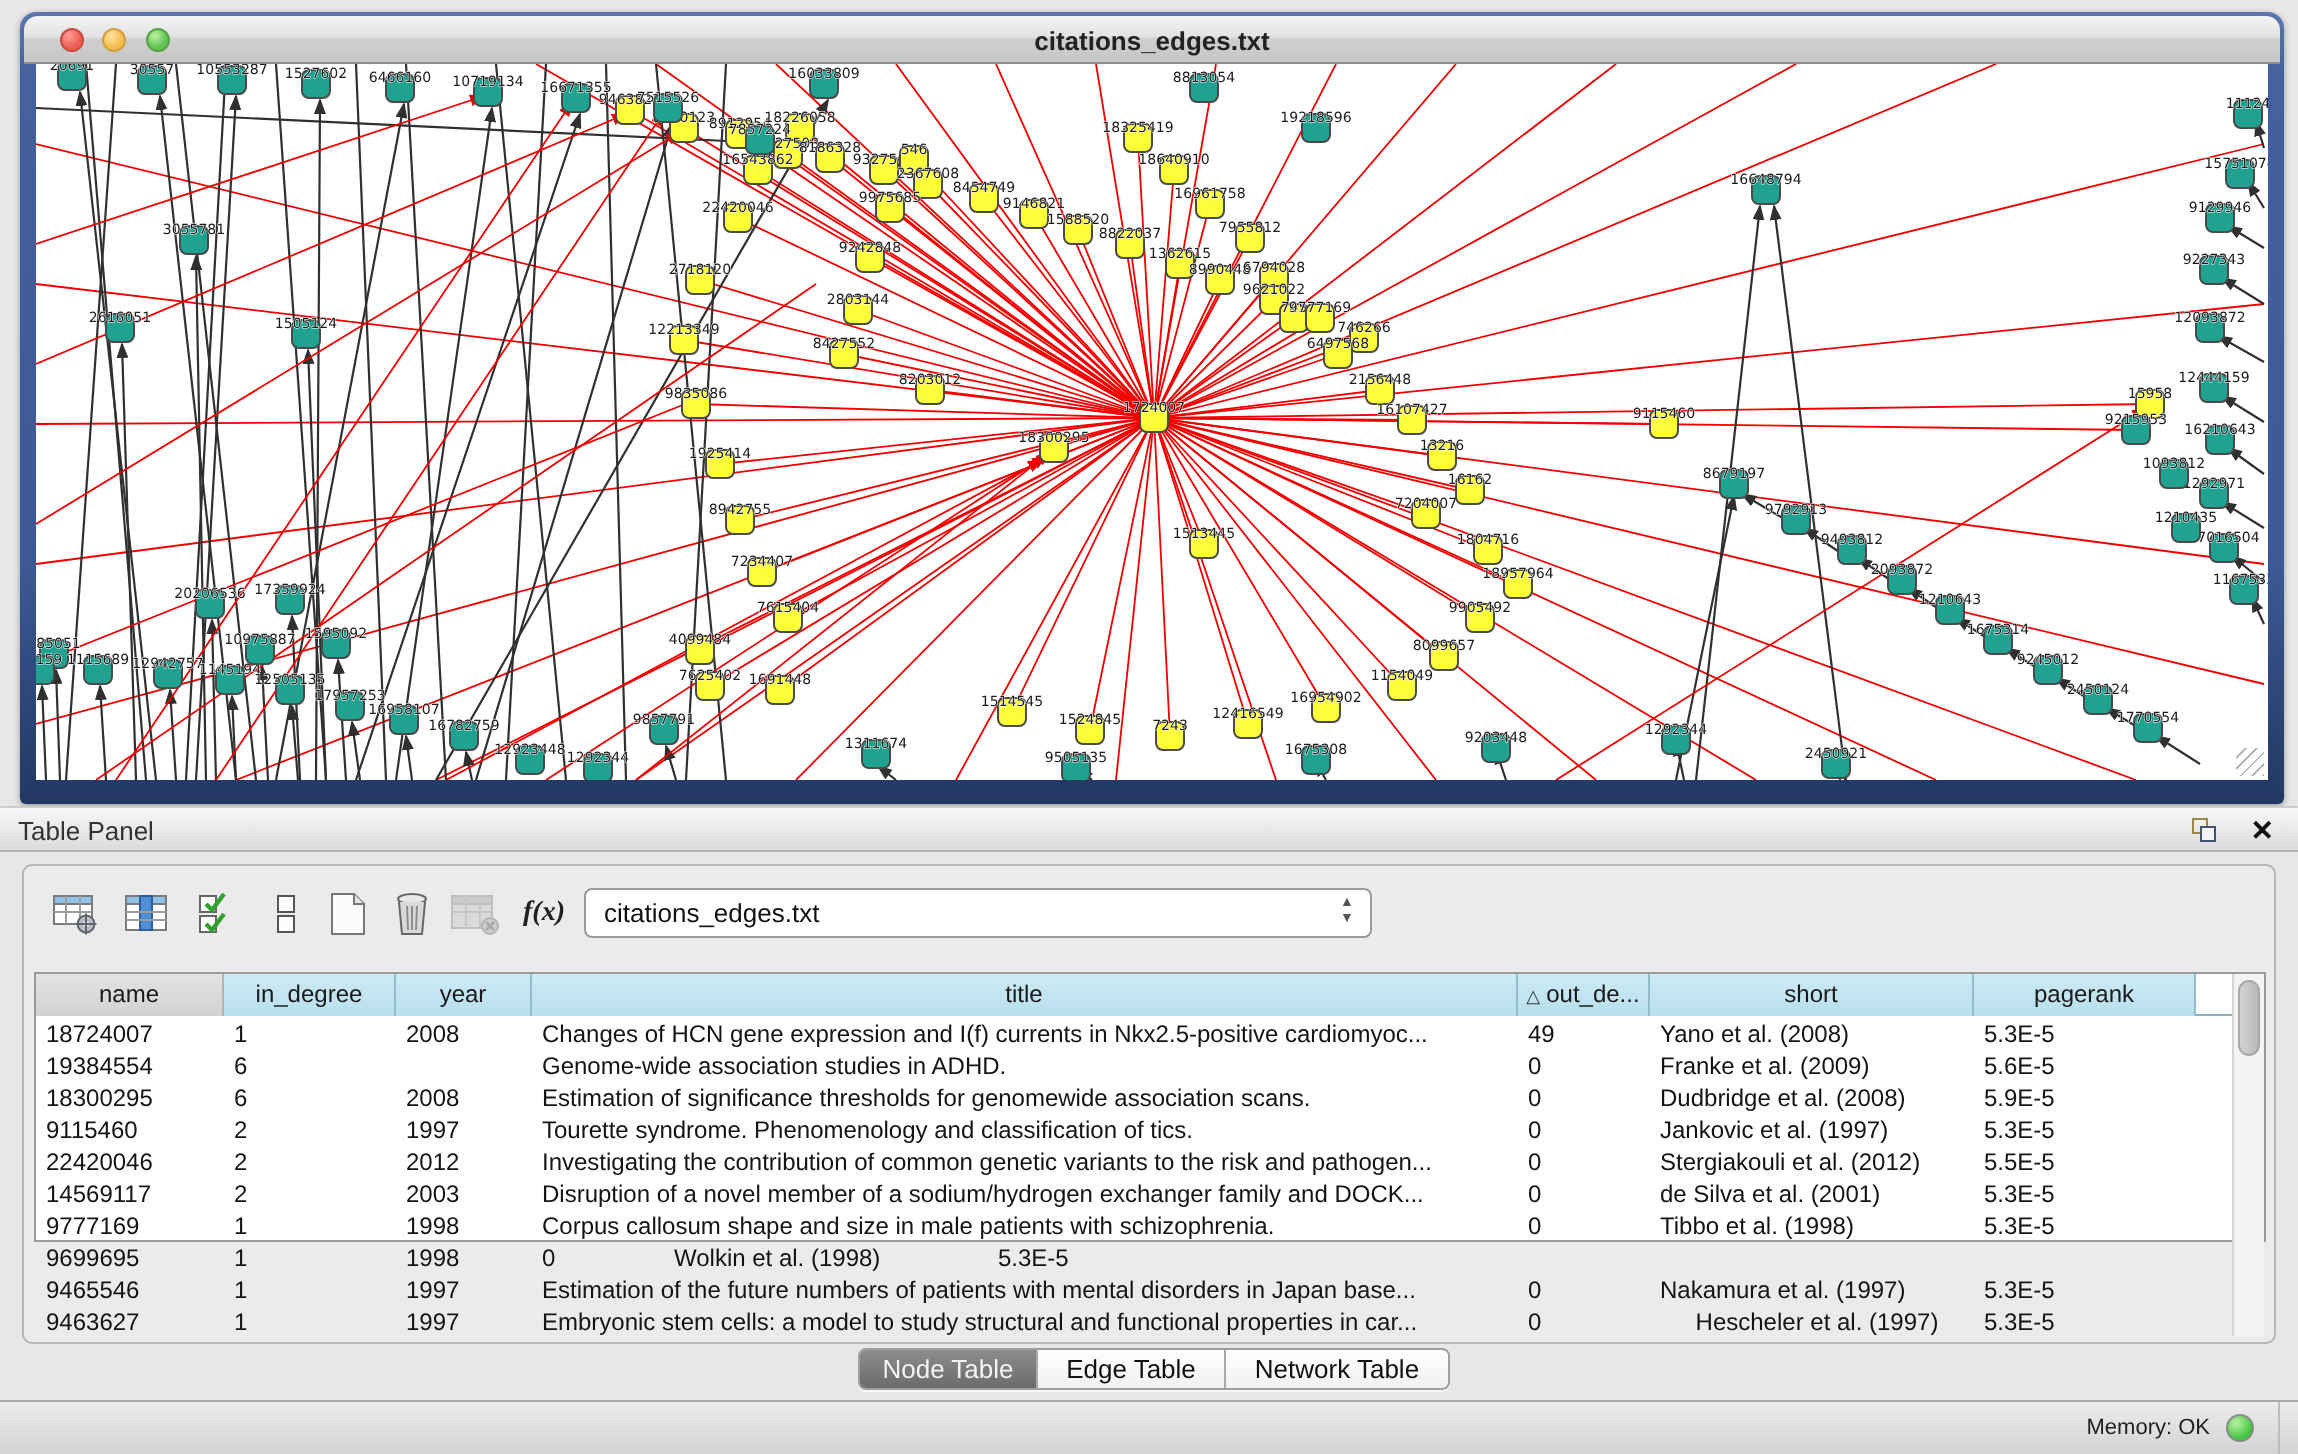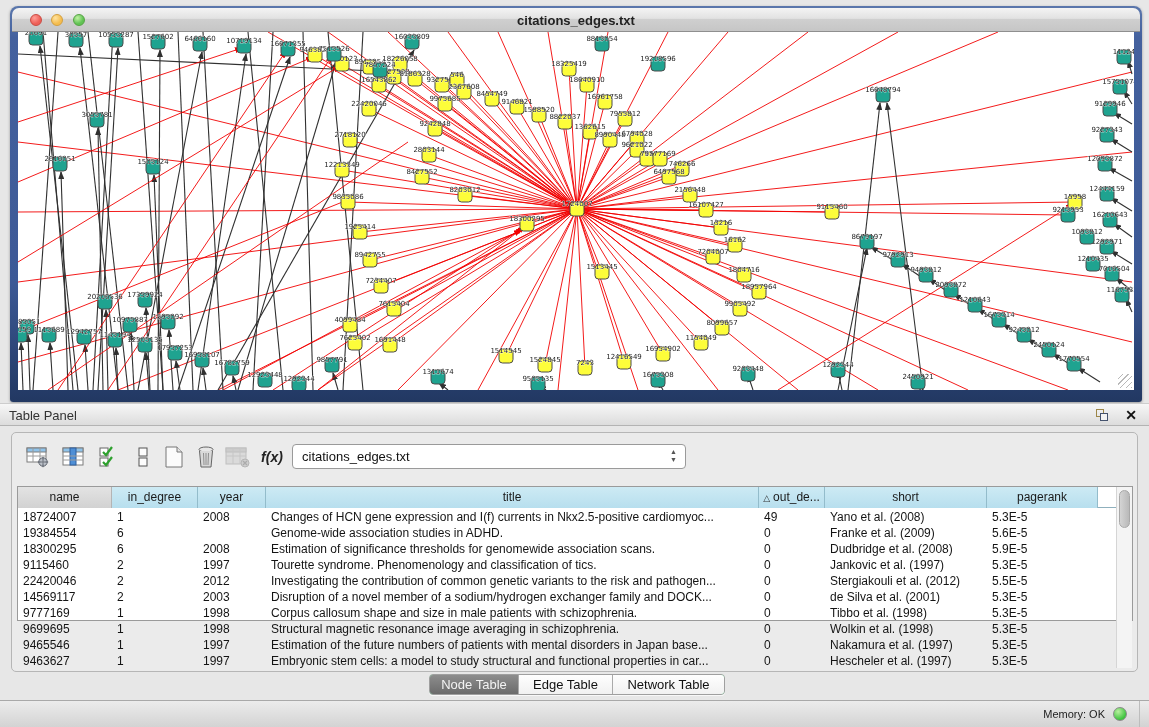--- a/index.html
+++ b/index.html
@@ -32,21 +32,21 @@
   #tp-float .sq1 { position:absolute; left:0; top:0; width:8px; height:8px; border:1.5px solid #9c8648; }
   #tp-float .sq2 { position:absolute; left:4px; top:4px; width:8px; height:8px; border:1.5px solid #45536e; background:#f4f4f4; }
   #tp-close { position:absolute; right:12px; top:3px; font-size:14px; font-weight:bold; color:#111; cursor:default; }
 
   #tp-body { position:absolute; left:11px; top:432px; width:1127px; height:240px;
     background:#ebebeb; border:1px solid #b6b6b6; border-radius:5px; }
 
   
   #toolbar { position:absolute; left:6px; top:8px; height:32px; width:1100px; }
   .tbtn { position:absolute; top:0; width:32px; height:32px; display:flex; align-items:center; justify-content:center; }
-  .fx-label { font-size:14px; font-style:italic; font-weight:bold; color:#222; font-family:Liberation Sans, sans-serif; }
+  .fx-label { font-size:14px; font-style:italic; font-weight:bold; color:#222; font-family:Liberation Serif, serif; }
   #table-combo { position:absolute; left:274px; top:3px; width:394px; height:25px; background:#fff;
     border:1px solid #9a9a9a; border-radius:4px; font-size:13px; color:#111; line-height:23px; padding-left:9px; }
   #combo-arrows { position:absolute; right:7px; top:3px; width:9px; height:18px; font-size:7px; line-height:8px; color:#555; text-align:center; }
 
   
   #data-table { position:absolute; left:5px; top:53px; width:1116px; height:135px; background:#fff; border:1px solid #9a9a9a; }
   .hdr-row { display:flex; height:21px; border-bottom:1px solid #8fb0bd; }
   .hdr-cell { height:21px; background:linear-gradient(180deg,#cdeaf4,#b7dfee); border-right:1px solid #93bccb;
     font-size:12px; color:#1a1a1a; text-align:center; line-height:20px; overflow:hidden; white-space:nowrap; }
   .hdr-cell.grey { background:linear-gradient(180deg,#e3e3e3,#d2d2d2); border-right:1px solid #b4b4b4; }
@@ -673,41 +673,40 @@
           <div class="tcell" style="width: 68px;">1998</div>
           <div class="tcell" style="width: 493px;">Corpus callosum shape and size in male patients with schizophrenia.</div>
           <div class="tcell" style="width: 66px;">0</div>
           <div class="tcell" style="width: 162px;">Tibbo et al. (1998)</div>
           <div class="tcell" style="width: 111px;">5.3E-5</div>
         </div>
         <div class="trow">
           <div class="tcell" style="width: 94px;">9699695</div>
           <div class="tcell" style="width: 86px;">1</div>
           <div class="tcell" style="width: 68px;">1998</div>
-          <div class="tcell" style="width: 493px;">Structural magnetic resonance image averaging in schizophrenia.</div>
           <div class="tcell" style="width: 66px;">0</div>
           <div class="tcell" style="width: 162px;">Wolkin et al. (1998)</div>
           <div class="tcell" style="width: 111px;">5.3E-5</div>
         </div>
         <div class="trow">
           <div class="tcell" style="width: 94px;">9465546</div>
           <div class="tcell" style="width: 86px;">1</div>
           <div class="tcell" style="width: 68px;">1997</div>
           <div class="tcell" style="width: 493px;">Estimation of the future numbers of patients with mental disorders in Japan base...</div>
           <div class="tcell" style="width: 66px;">0</div>
           <div class="tcell" style="width: 162px;">Nakamura et al. (1997)</div>
           <div class="tcell" style="width: 111px;">5.3E-5</div>
         </div>
         <div class="trow">
           <div class="tcell" style="width: 94px;">9463627</div>
           <div class="tcell" style="width: 86px;">1</div>
           <div class="tcell" style="width: 68px;">1997</div>
           <div class="tcell" style="width: 493px;">Embryonic stem cells: a model to study structural and functional properties in car...</div>
           <div class="tcell" style="width: 66px;">0</div>
-          <div class="tcell" style="width: 162px;">Hescheler et al. (1997)</div>
+          <div class="tcell" style="width: 162px; text-align: center;">Hescheler et al. (1997)</div>
           <div class="tcell" style="width: 111px;">5.3E-5</div>
         </div>
       </div>
     <div id="vscroll">
       <div id="vthumb"></div>
     </div>
   </div>
 </div>
 
 <div id="tabs">

